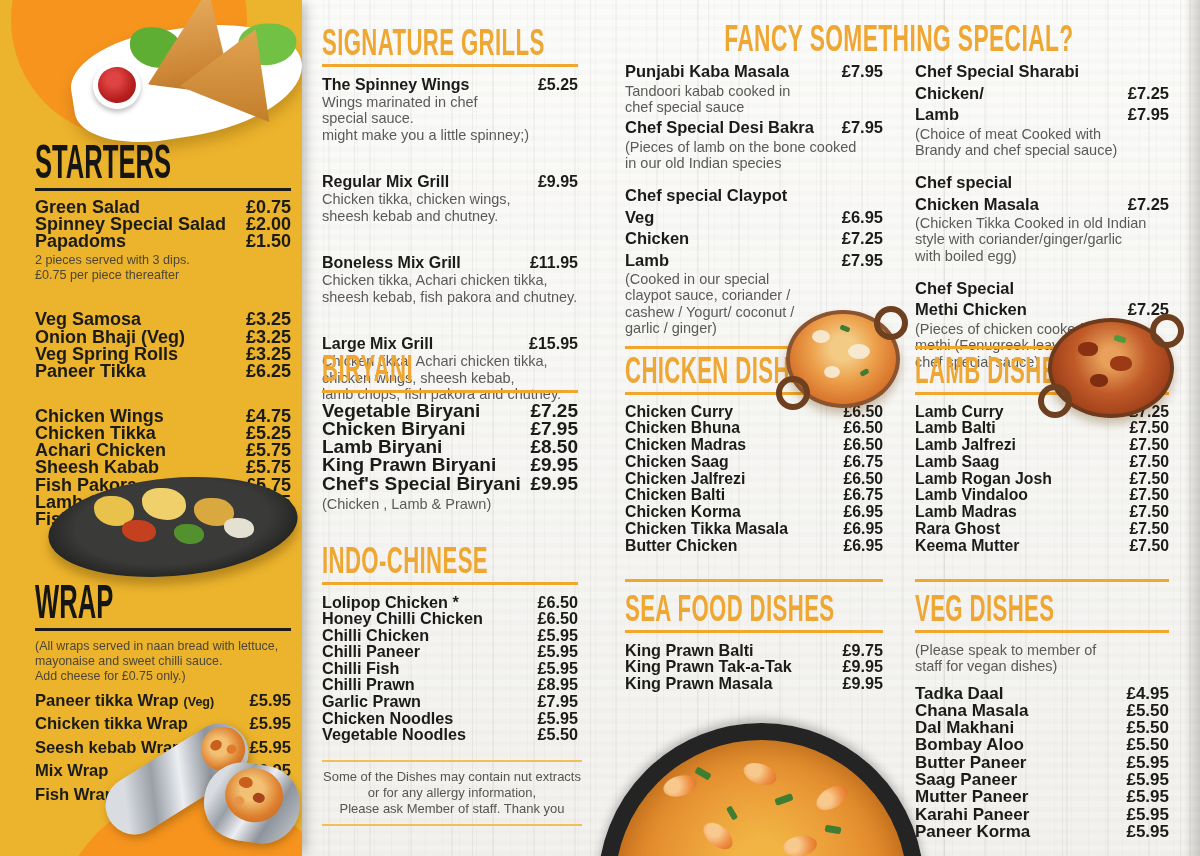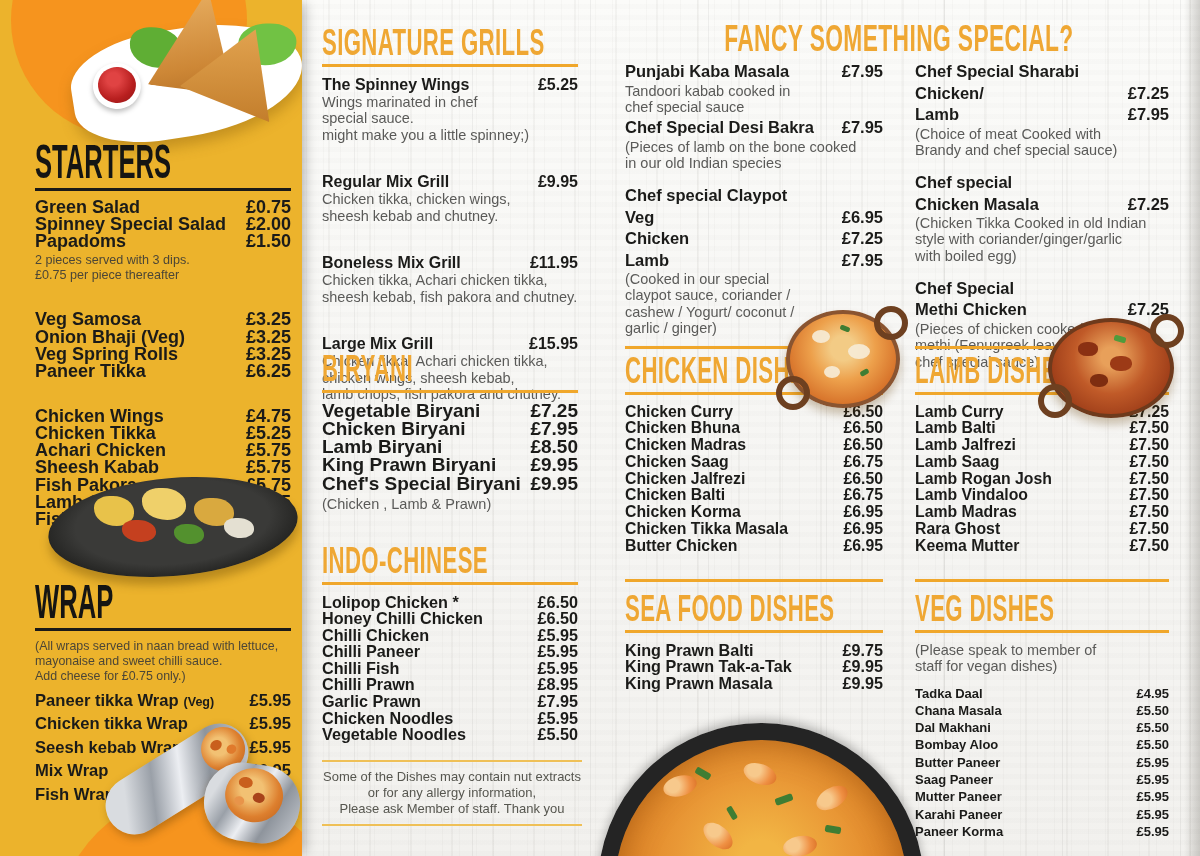--- a/index.html
+++ b/index.html
@@ -81,21 +81,21 @@
   .dish{height:236px}
   .dish .tline,.dish .bline{position:absolute;left:0;right:0;height:3px;background:#F0A72B}
   .dish .tline{top:0}
   .dish .bline{bottom:0}
   .dish .inner{padding-top:10px}
   .d3{left:625px;top:346px;width:258px}
   .d4{left:915px;top:346px;width:254px}
   .dish .nm,.dish .pr{font-size:15.8px;line-height:16.8px}
   .sec-sf{left:625px;top:594px;width:258px}
   .sec-vg{left:915px;top:594px;width:254px}
-  .sec-vg .nm,.sec-vg .pr{font-size:13px;line-height:17.3px}
+  .sec-vg .nm,.sec-vg .pr{font-size:17px;line-height:17.3px}
   .list-by .nm,.list-by .pr{font-size:19px;line-height:17.3px}
   .list-ic .nm,.list-ic .pr{font-size:16.2px;line-height:16.6px}
   .vnote{color:#5a5a58;font-size:14.5px;line-height:16.5px;white-space:pre-line;margin:2px 0 10px}
 
   
   .p-sec{position:absolute;left:35px;width:256px}
   .p-starters{top:142px}
   .p-wrap{top:582px}
   .p-sec .nm,.p-sec .pr{font-size:18px;line-height:16.3px}
   .p-sec .ds{color:#4c4636;font-size:12.6px;line-height:15px;width:108%}

